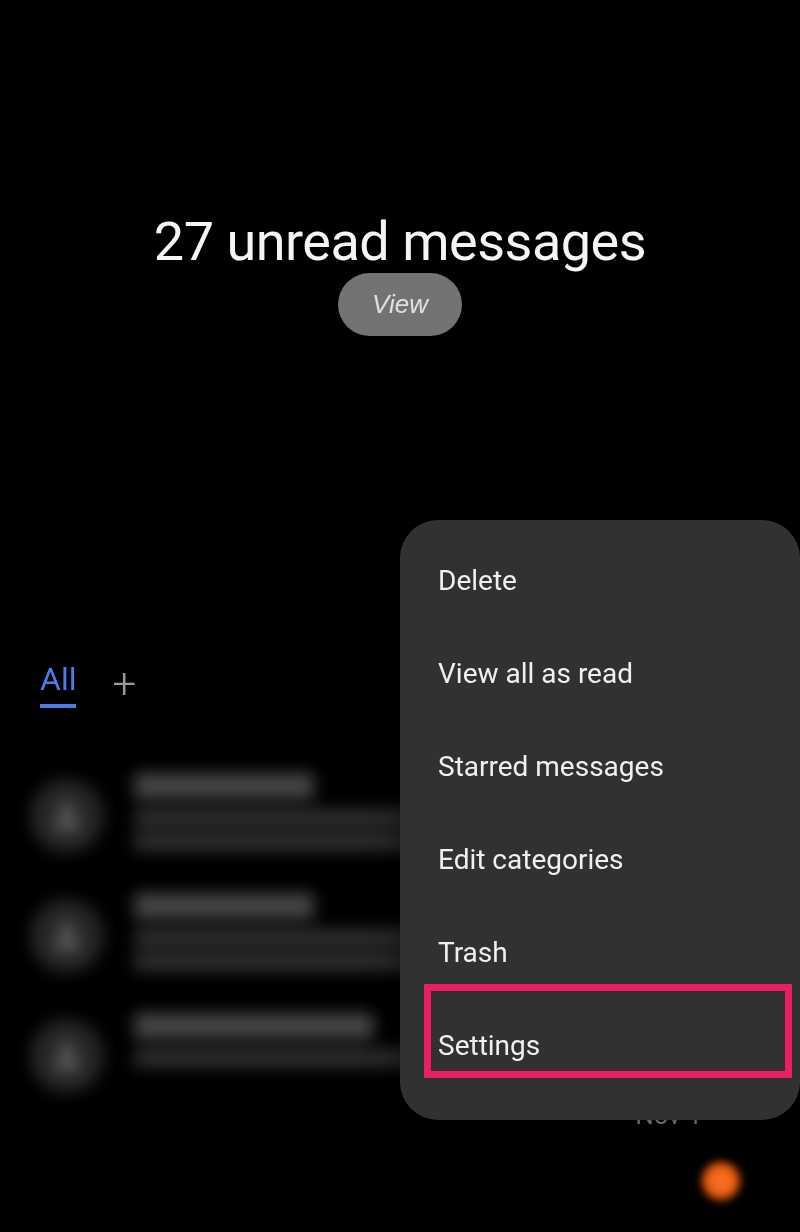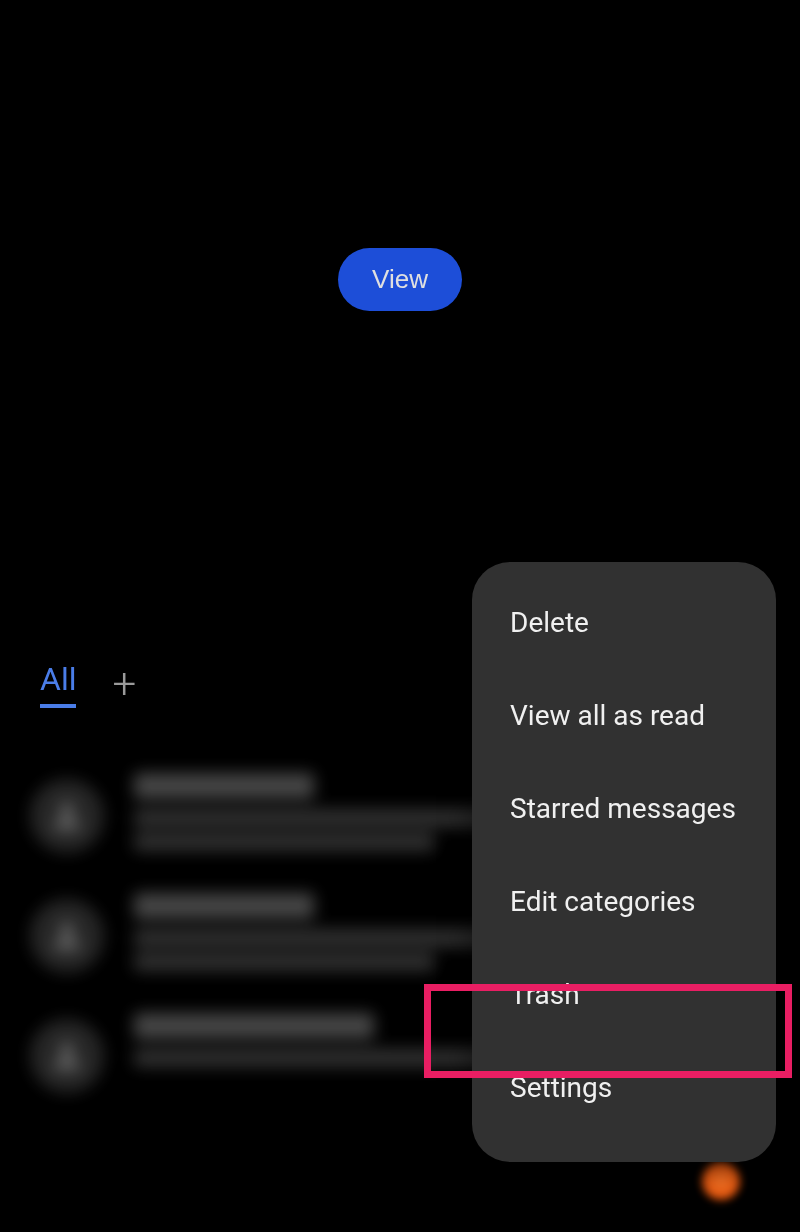--- a/index.html
+++ b/index.html
@@ -1,40 +1,41 @@
 <!DOCTYPE html>
 <html><head>
 <meta charset="utf-8">
 <style>
   * { box-sizing: border-box; margin: 0; padding: 0; }
   html, body { width: 800px; height: 1232px; background: #000; font-family: -apple-system, Roboto, "Segoe UI", sans-serif; color: #fff; overflow: hidden; position: relative; }
   .header-area { padding-top: 210px; text-align: center; }
   .unread-title { font-size: 54px; font-weight: 400; color: #f5f5f5; letter-spacing: -0.5px; }
-  .view-btn { display: inline-block; margin-top: 38px; background: #1d4ed8; color: #e0e0e0; font-size: 26px; padding: 16px 34px; border-radius: 34px; border: none; cursor: pointer; }
+  .view-btn { display: inline-block; background: #737373; color: #e0e0e0; font-size: 26px; padding: 16px 34px; border-radius: 34px; border: none; cursor: pointer; font-style: italic; }
   .tabs-row { position: absolute; top: 660px; left: 40px; display: flex; align-items: center; gap: 36px; }
   .tab-all { font-size: 32px; color: #4a7de8; border-bottom: 4px solid #4a7de8; padding-bottom: 6px; cursor: pointer; }
   .tab-add { font-size: 42px; color: #9a9a9a; font-weight: 300; cursor: pointer; line-height: 1; }
   .conv-list { position: absolute; top: 755px; left: 0; right: 0; filter: blur(8px); opacity: 0.85; }
   .conv-item { display: flex; align-items: flex-start; padding: 18px 30px; gap: 30px; position: relative; }
   .avatar { flex: 0 0 74px; height: 74px; border-radius: 50%; background: #2d2d2d; display: flex; align-items: center; justify-content: center; margin-top: 6px; }
   .avatar svg { width: 38px; height: 38px; fill: #8a8a8a; }
   .conv-text { flex: 1; }
   .conv-name { height: 26px; width: 180px; background: #525252; border-radius: 4px; margin-bottom: 10px; }
   .conv-preview { height: 18px; width: 440px; background: #3a3a3a; border-radius: 3px; margin-bottom: 6px; }
   .conv-preview.short { width: 300px; }
-  .menu { position: absolute; top: 520px; right: 24px; width: 304px; background: #313131; border-radius: 38px; padding: 14px 0 28px 0; box-shadow: 0 8px 30px rgba(0,0,0,0.5); margin-top: 42px; }
+  .menu { position: absolute; top: 520px; right: 0; width: 400px; background: #313131; border-radius: 38px; padding: 14px 0 28px 0; box-shadow: 0 8px 30px rgba(0,0,0,0.5); }
   .menu-item { font-size: 28px; color: #f0f0f0; padding: 30px 38px; cursor: pointer; }
   .highlight-box { position: absolute; top: 984px; right: 8px; width: 368px; height: 94px; border: 7px solid #e91e63; pointer-events: none; }
   .date-visible { position: absolute; top: 1100px; right: 98px; font-size: 26px; color: #9a9a9a; }
   .orange-visible { position: absolute; top: 1162px; right: 60px; width: 38px; height: 38px; border-radius: 50%; background: radial-gradient(circle, #ff7a2a 0%, #d84500 90%); filter: blur(4px); }
 </style>
 </head>
 <body>
 
 <div class="header-area">
+  <div class="unread-title">27 unread messages</div>
   <button class="view-btn">View</button>
 </div>
 
 <div class="tabs-row">
   <div class="tab-all">All</div>
   <div class="tab-add">
     <span>+</span>
   </div>
 </div>
 

